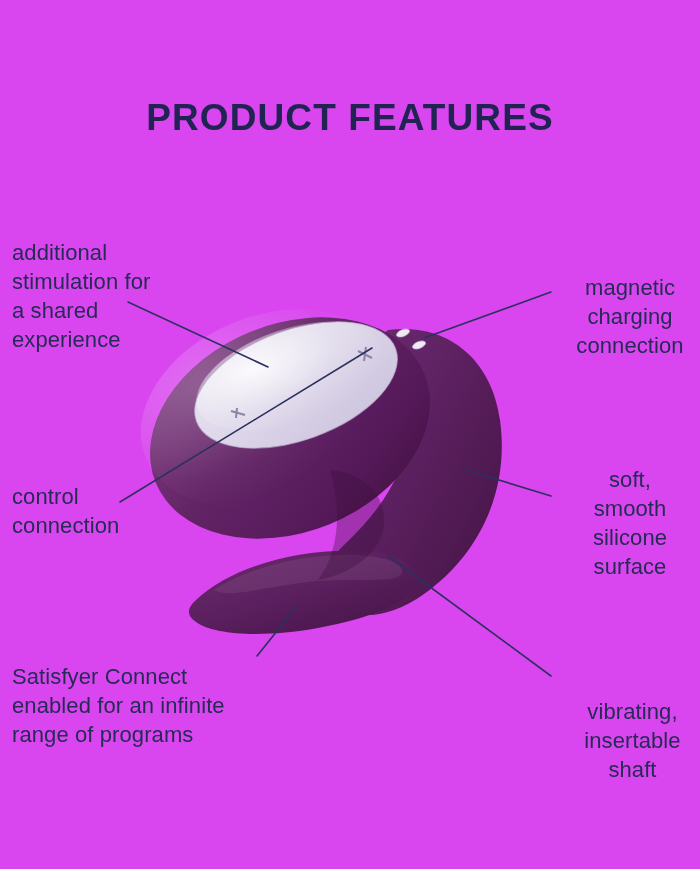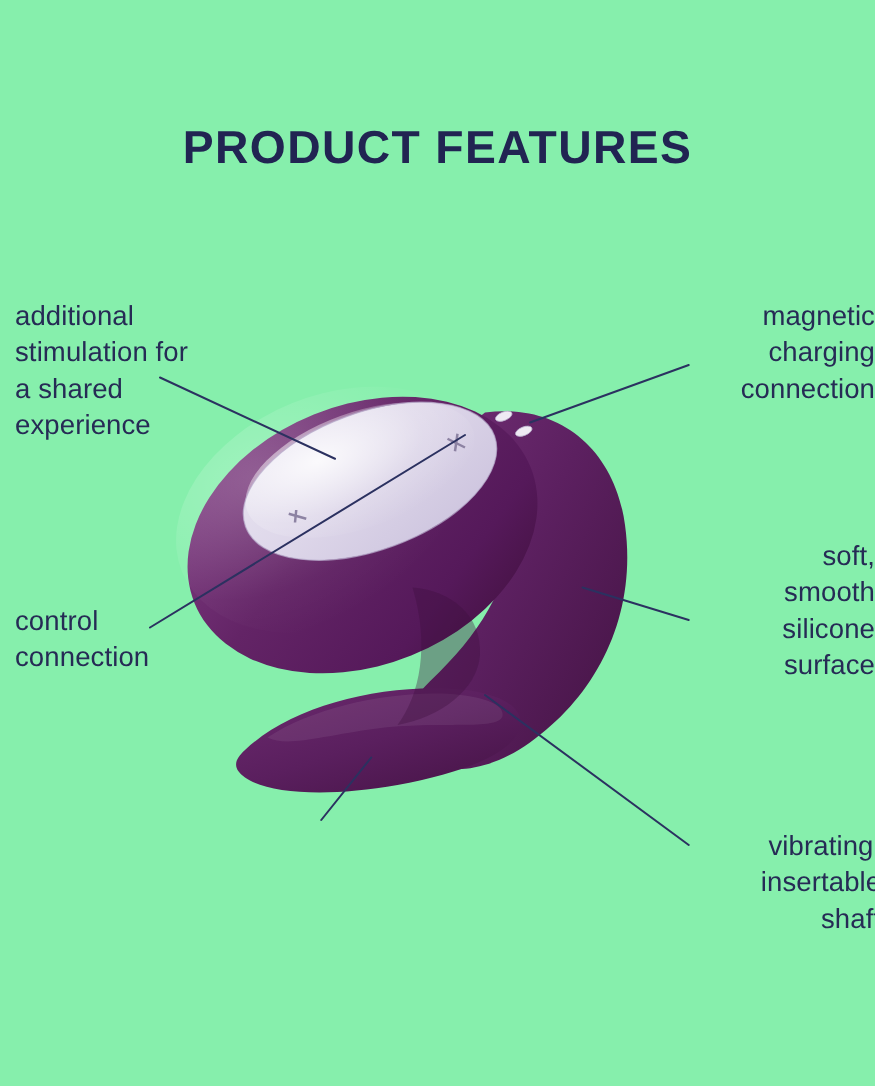--- a/index.html
+++ b/index.html
@@ -4,21 +4,21 @@
 <style>
   html, body {
     margin: 0;
     padding: 0;
     background: #ffffff;
   }
   #page {
     position: relative;
     width: 700px;
     height: 869px;
-    background: #86efac;
+    background: #d946ef;
     overflow: hidden;
     font-family: "Liberation Sans", sans-serif;
     color: #242a55;
   }
 
   
   .title {
     position: absolute;
     left: 0;
     top: 98px;
@@ -34,21 +34,21 @@
   
   .label {
     position: absolute;
     font-size: 22px;
     line-height: 1.32;
     color: #262b55;
     letter-spacing: 0.1px;
     white-space: pre-line;
   }
   .label.left  { text-align: left; }
-  .label.right { text-align: right; }
+  .label.right { text-align: center; margin-top: 35px; }
 
   #label-additional   { left: 12px;  top: 238px; width: 215px; }
   #label-magnetic     { left: 560px; top: 238px; width: 140px; }
   #label-control      { left: 12px;  top: 482px; width: 180px; }
   #label-soft         { left: 560px; top: 430px; width: 140px; }
   #label-connect      { left: 12px;  top: 662px; width: 300px; }
   #label-vibrating    { left: 560px; top: 662px; width: 145px; }
 
   
   #art {
@@ -171,18 +171,21 @@
 connection</div>
 
   <div class="label left" id="label-control">control
 connection</div>
 
   <div class="label right" id="label-soft">soft,
 smooth
 silicone
 surface</div>
 
+  <div class="label left" id="label-connect">Satisfyer Connect
+enabled for an infinite
+range of programs</div>
 
   <div class="label right" id="label-vibrating">vibrating,
 insertable
 shaft</div>
 
 </div>
 
 </body></html>

